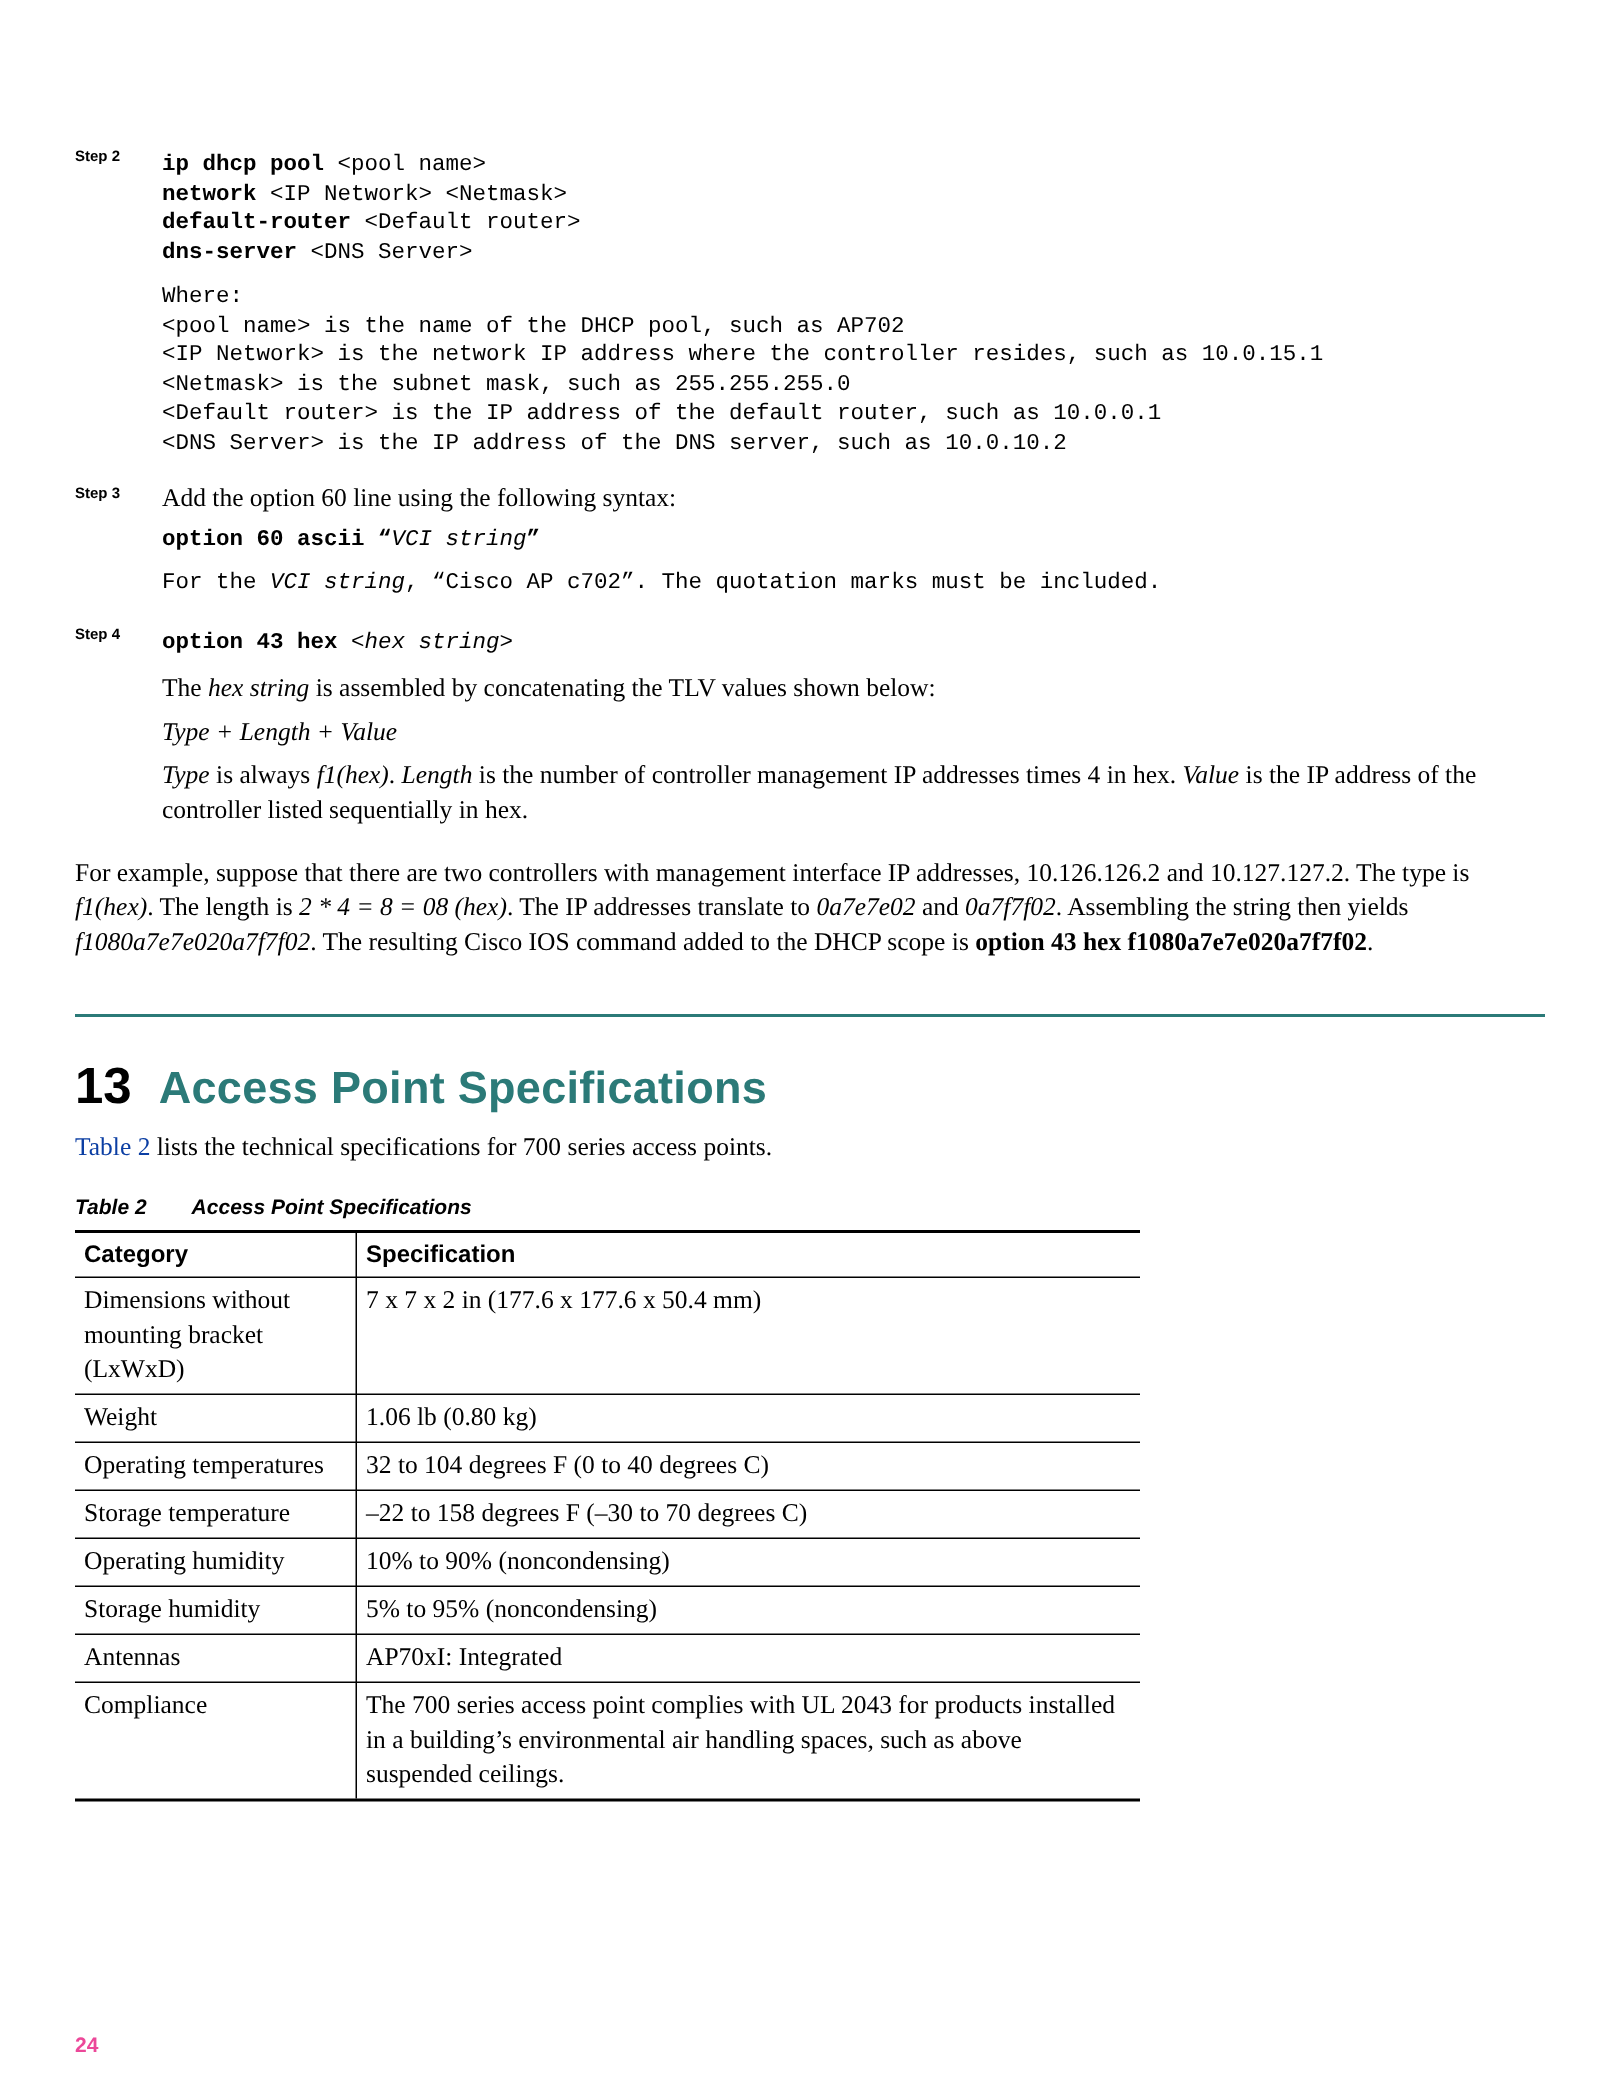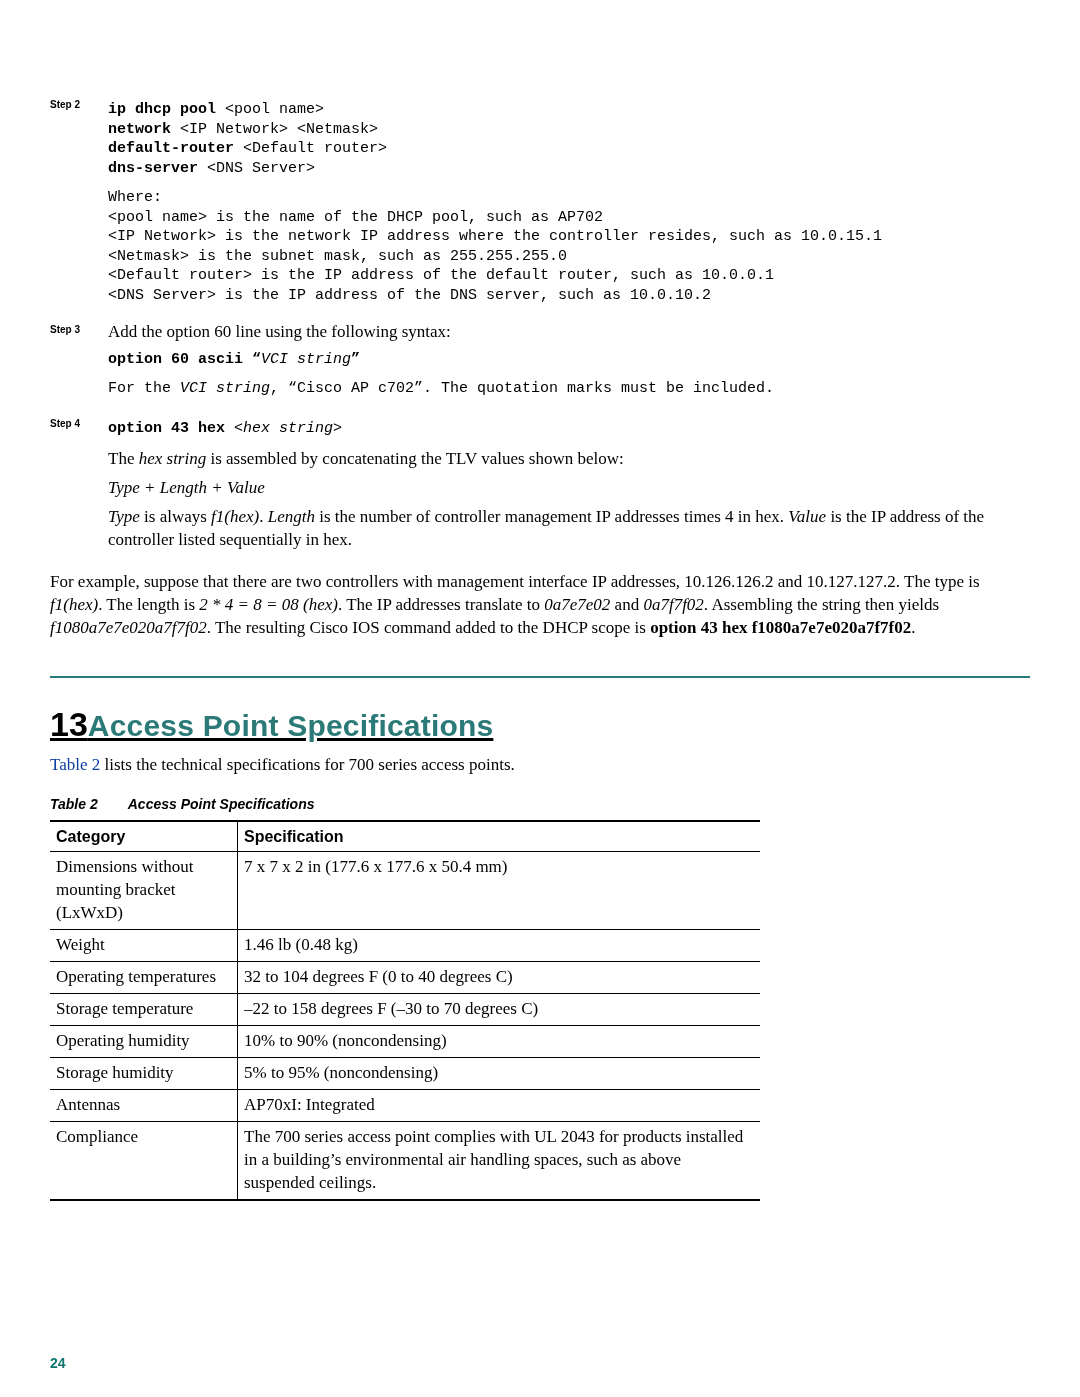--- a/index.html
+++ b/index.html
@@ -54,22 +54,22 @@
     margin: 13px 0 0 0;
   }
   .rule {
     border: none;
     border-top: 2px solid #2b7a78;
     margin: 36px 0 24px 0;
   }
   .section-heading {
     display: flex;
     align-items: baseline;
+    gap: 18px;
     margin: 10px 0 6px 0;
-    text-decoration: underline;
   }
   .section-number {
     font-family: Arial, Helvetica, sans-serif;
     font-weight: 800;
     font-size: 34px;
     color: #000;
   }
   .section-title {
     font-family: Arial, Helvetica, sans-serif;
     font-weight: 700;
@@ -121,21 +121,21 @@
     width: 175px;
     border-right: 1px solid #000;
   }
   .page-number {
     position: absolute;
     left: 50px;
     bottom: 24px;
     font-family: Arial, Helvetica, sans-serif;
     font-size: 14px;
     font-weight: bold;
-    color: #0f766e;
+    color: #ec4899;
   }
 </style>
 </head>
 <body>
 
 <div class="page">
 
   <div class="steps">
 
     <div class="step-row">
@@ -201,21 +201,21 @@
         <th>Specification</th>
       </tr>
     </thead>
     <tbody>
       <tr>
         <td class="col-cat">Dimensions without mounting bracket (LxWxD)</td>
         <td>7 x 7 x 2 in (177.6 x 177.6 x 50.4 mm)</td>
       </tr>
       <tr>
         <td class="col-cat">Weight</td>
-        <td>1.46 lb (0.48 kg)</td>
+        <td>1.06 lb (0.80 kg)</td>
       </tr>
       <tr>
         <td class="col-cat">Operating temperatures</td>
         <td>32 to 104 degrees F (0 to 40 degrees C)</td>
       </tr>
       <tr>
         <td class="col-cat">Storage temperature</td>
         <td>–22 to 158 degrees F (–30 to 70 degrees C)</td>
       </tr>
       <tr>

